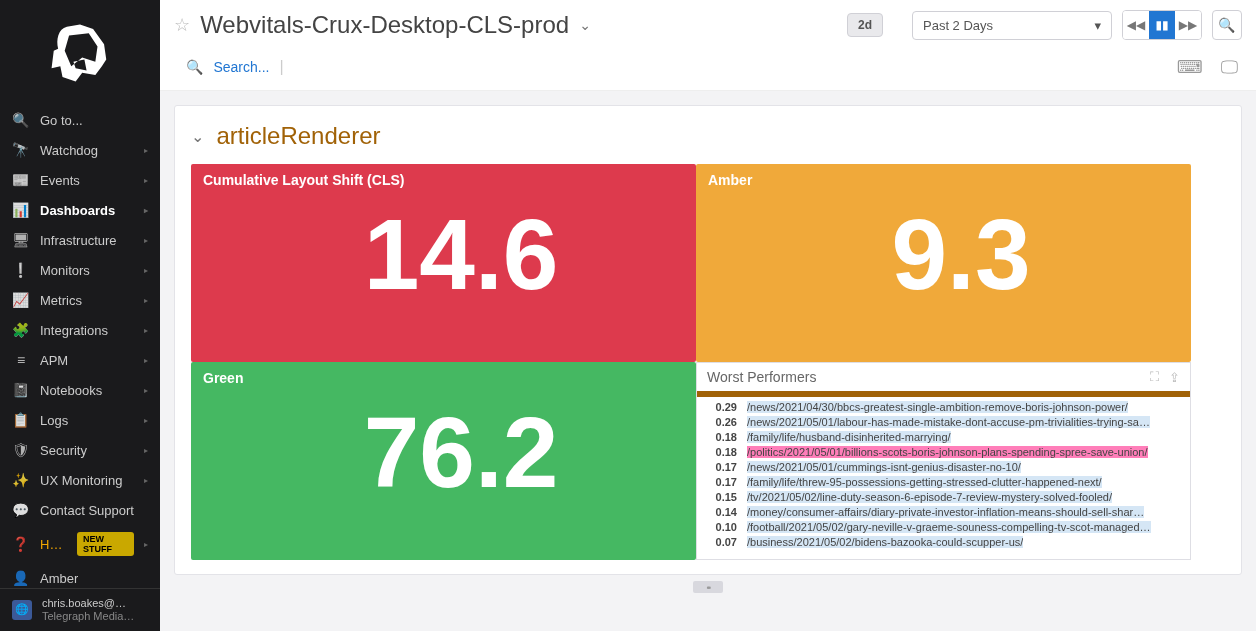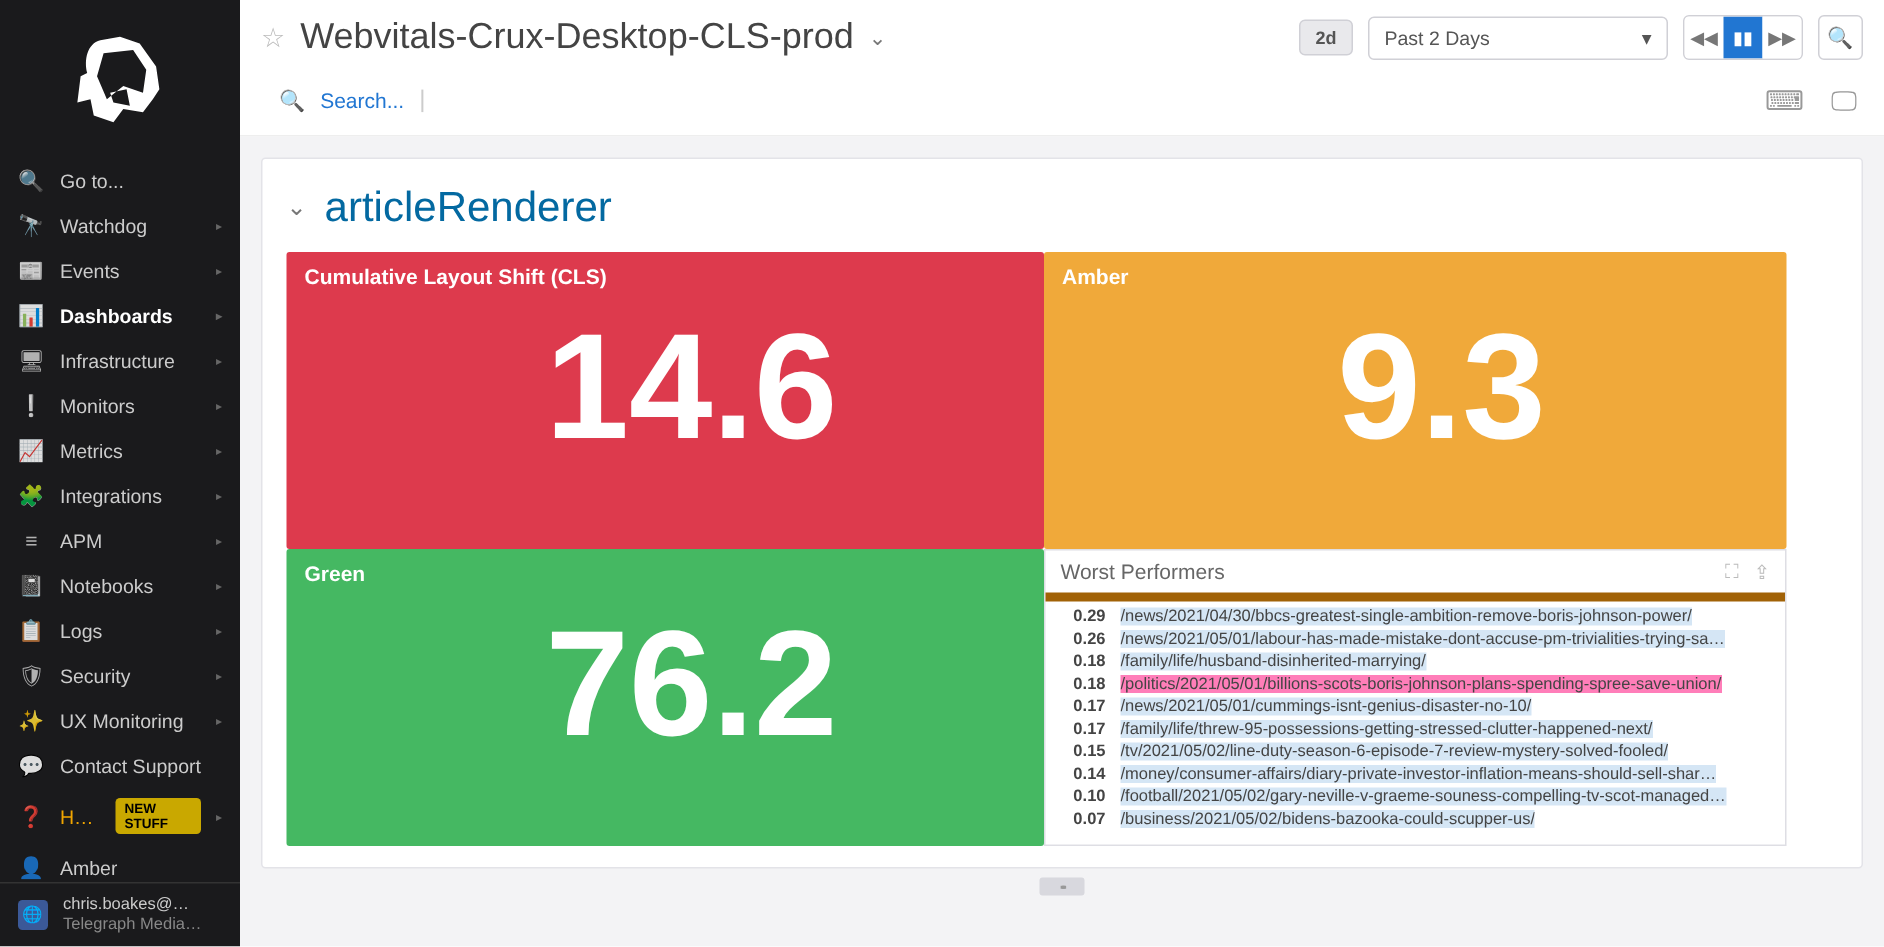--- a/index.html
+++ b/index.html
@@ -23,37 +23,37 @@
 .user-txt .l2 { color:#888; }
 
 
 .main { flex:1; display:flex; flex-direction:column; background:#f6f6f7; }
 .topbar { background:#fff; padding:10px 14px 6px; display:flex; align-items:center; gap:10px; }
 .star { color:#bbb; font-size:18px; cursor:pointer; }
 .title { font-size:24px; font-weight:500; color:#444; }
 .title-chev { color:#777; font-size:14px; }
 .topbar .spacer { flex:1; }
 .range-pill { background:#e9e9ec; border:1px solid #d0d0d6; border-radius:4px; padding:4px 10px; font-size:12px; color:#555; font-weight:600; }
-.range-box { background:#fff; border:1px solid #d0d0d6; border-radius:4px; padding:6px 10px; font-size:13px; color:#555; width:200px; display:flex; align-items:center; justify-content:space-between; cursor:pointer; }
+.range-box { background:#fff; border:1px solid #d0d0d6; border-radius:4px; padding:6px 10px; font-size:13px; color:#555; width:200px; display:flex; align-items:center; justify-content:space-between; cursor:pointer;margin-left:19px; }
 .play-group { display:flex; border:1px solid #d0d0d6; border-radius:4px; overflow:hidden; }
 .play-btn { width:26px; height:28px; display:flex; align-items:center; justify-content:center; background:#fff; color:#777; font-size:12px; cursor:pointer; }
 .play-btn.active { background:#2176d2; color:#fff; }
 .sq-btn { width:30px; height:30px; border:1px solid #d0d0d6; border-radius:4px; background:#fff; display:flex; align-items:center; justify-content:center; color:#888; cursor:pointer; font-size:14px; }
 
 .searchbar { background:#fff; padding:10px 18px 12px 26px; border-bottom:1px solid #eee; display:flex; align-items:center; gap:10px; }
 .searchbar .mag { color:#2176d2; font-size:14px; }
 .searchbar .txt { color:#2176d2; font-size:14px; cursor:text; }
 .searchbar .spacer { flex:1; }
 .view-ico { color:#999; font-size:18px; margin-left:8px; cursor:pointer; }
 
 .content { flex:1; background:#f3f3f5; padding:14px 14px 0; overflow:hidden; }
 .group { background:#fff; border:1px solid #e3e3e8; border-radius:3px; padding:16px 16px 14px; }
 .group-hdr { display:flex; align-items:center; gap:12px; margin-bottom:14px; }
 .group-hdr .chev { color:#777; font-size:16px; }
-.group-hdr .gt { font-size:28px; font-weight:400; color:#0369a1; }
+.group-hdr .gt { font-size:24px; font-weight:400; color:#a16207; }
 .grid { display:grid; grid-template-columns: 505px 495px; grid-template-rows: 198px 198px; }
 .tile { border-radius:2px; position:relative; overflow:hidden; }
 .tile-title { color:#fff; font-size:14px; font-weight:600; padding:8px 12px; }
 .tile-val { color:#fff; font-size:100px; font-weight:800; line-height:1; text-align:center; margin-top:8px;margin-left:35px; }
 .t-red { background:#dd3a4d; }
 .t-amber { background:#f0a93a; }
 .t-green { background:#45b862; }
 
 .wp { background:#fff; border:1px solid #dedee4; display:flex; flex-direction:column; }
 .wp-hdr { display:flex; align-items:center; padding:6px 10px; color:#666; font-size:14px; border-bottom:6px solid #a16207; }

